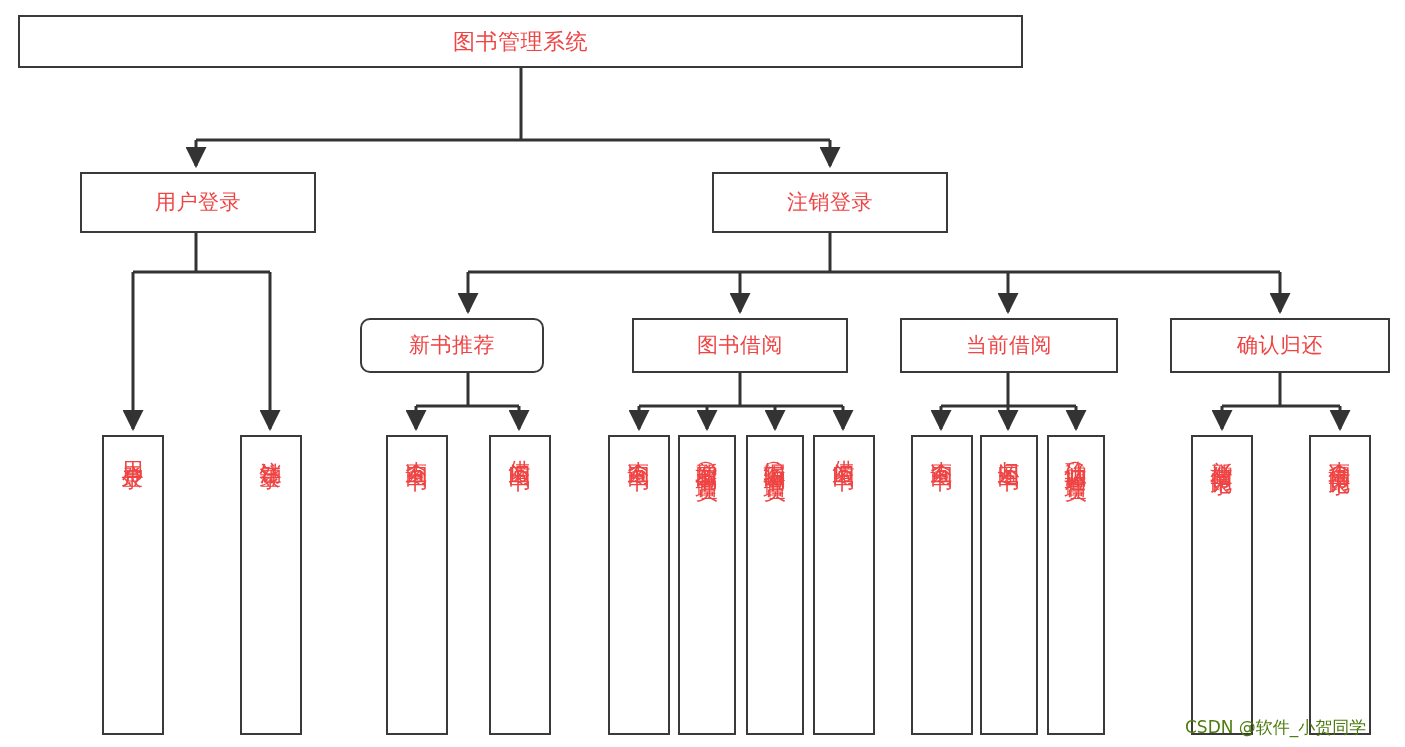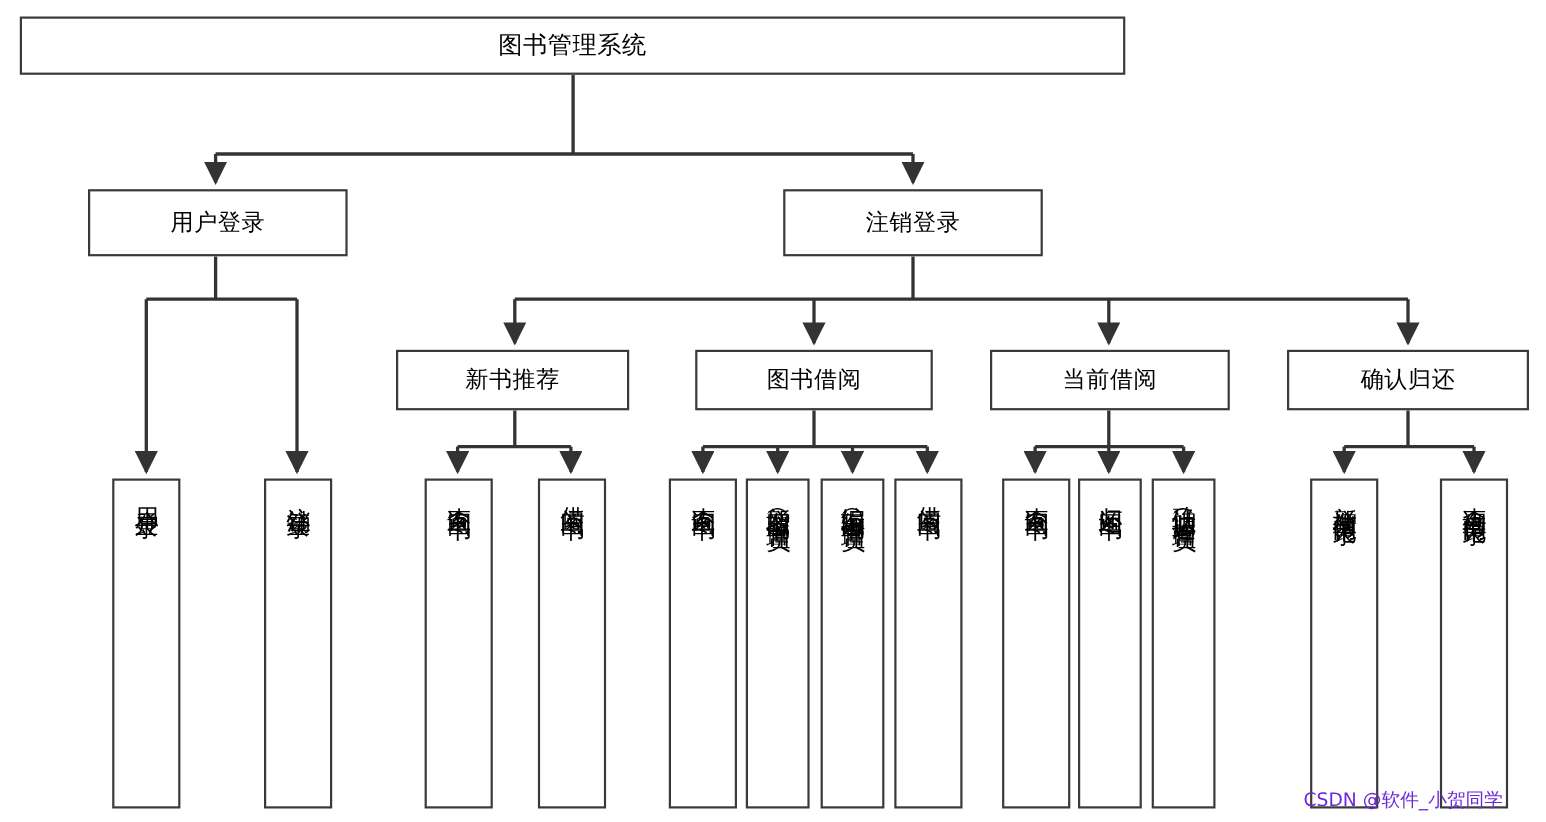--- a/index.html
+++ b/index.html
@@ -30,21 +30,21 @@
     position: absolute;
     box-sizing: border-box;
     background: #ffffff;
     border: 2px solid #3a3a3a;
     display: flex;
     align-items: center;
     justify-content: center;
     z-index: 2;
   }
   .node .label {
-    color: #000000;
+    color: #ef4444;
     text-align: center;
     line-height: 1.18;
     white-space: pre;
   }
   
   .node.horiz .label {
     font-size: 21px;
     letter-spacing: 0.5px;
   }
   .node.root .label {
@@ -65,21 +65,21 @@
     max-height: 285px;
   }
   .node.vert.tall .label {
     max-height: 292px;
   }
   #watermark {
     position: absolute;
     left: 1185px;
     top: 716px;
     font-size: 17px;
-    color: #6d28d9;
+    color: #4d7c0f;
     white-space: nowrap;
     z-index: 5;
     font-family: "DejaVu Sans", "Liberation Sans", sans-serif;
   }
 </style>
 </head>
 <body>
 
 <div id="canvas">
 
@@ -140,21 +140,21 @@
     <span class="label">图书管理系统</span>
   </div>
 
   <div class="node horiz" style="left:80px; top:172px; width:236px; height:61px;">
     <span class="label">用户登录</span>
   </div>
   <div class="node horiz" style="left:712px; top:172px; width:236px; height:61px;">
     <span class="label">注销登录</span>
   </div>
 
-  <div class="node horiz" style="left:360px; top:318px; width:212px; height:55px;">
+  <div class="node horiz" style="left:360px; top:318px; width:184px; height:55px;border-radius:10px;">
     <span class="label">新书推荐</span>
   </div>
   <div class="node horiz" style="left:632px; top:318px; width:216px; height:55px;">
     <span class="label">图书借阅</span>
   </div>
   <div class="node horiz" style="left:900px; top:318px; width:218px; height:55px;">
     <span class="label">当前借阅</span>
   </div>
   <div class="node horiz" style="left:1170px; top:318px; width:220px; height:55px;">
     <span class="label">确认归还</span>

